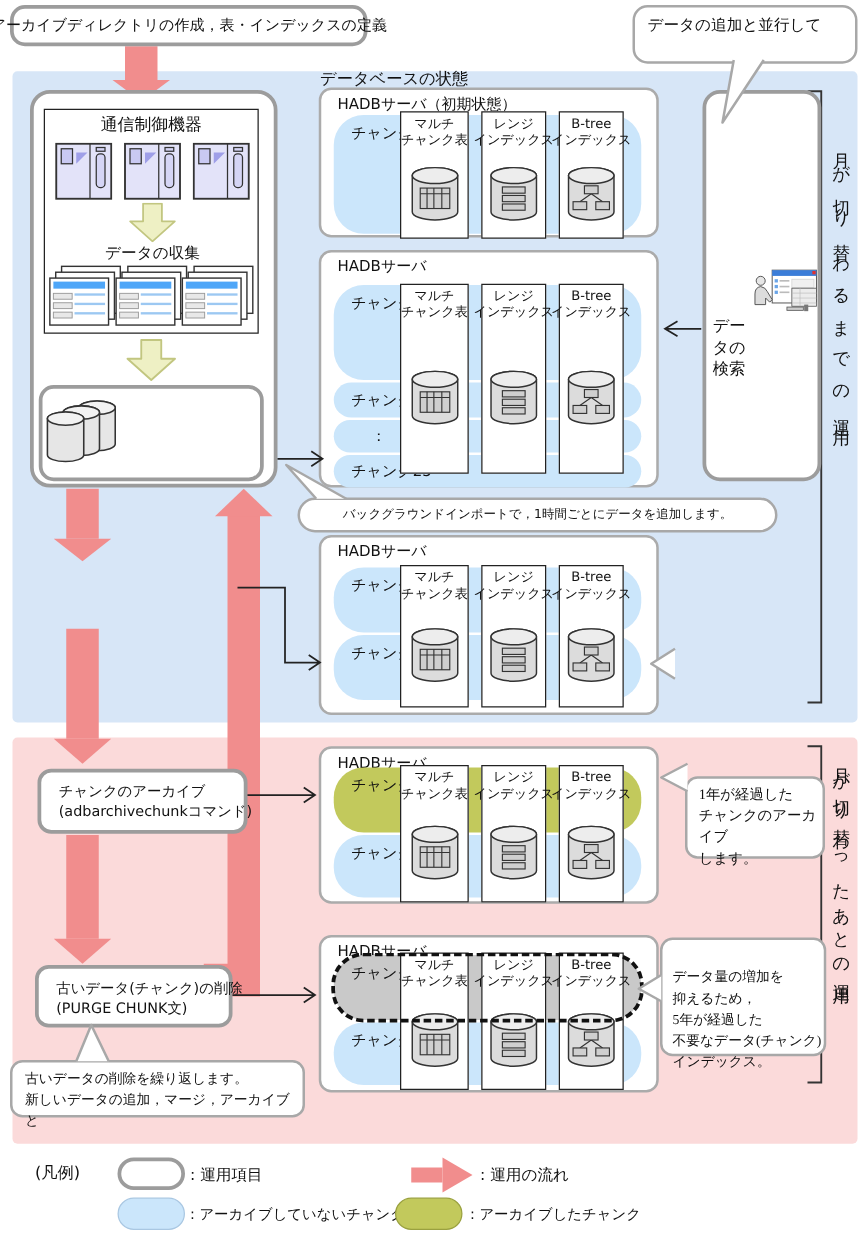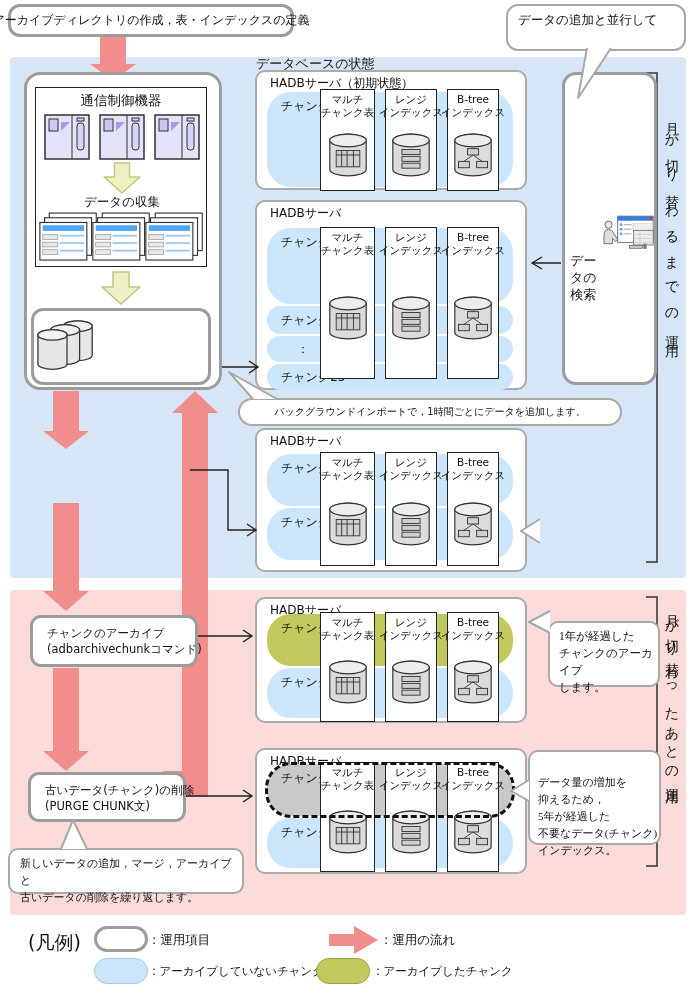--- a/index.html
+++ b/index.html
@@ -367,25 +367,25 @@
     <span class="callout-line">します。</span>
   </div>
   <div class="bubble" style="left:528px;top:750px;width:133px;height:95px;padding:22px 0 0 8px;font-size:11px;line-height:17px;border-radius:10px;">
     <span class="callout-line">データ量の増加を</span>
     <span class="callout-line">抑えるため，</span>
     <span class="callout-line">5年が経過した</span>
     <span class="callout-line">不要なデータ(チャンク)</span>
     <span class="callout-line">インデックス。</span>
   </div>
   <div class="bubble" style="left:8px;top:848px;width:236px;height:46px;padding:5px 0 0 10px;font-size:11px;line-height:17px;border-radius:10px;">
+    <span class="callout-line">古いデータの削除を繰り返します。</span>
     <span class="callout-line">新しいデータの追加，マージ，アーカイブと</span>
-    <span class="callout-line">古いデータの削除を繰り返します。</span>
-  </div>
-
-  <div class="lbl" style="left:28px;top:931px;font-size:19px;">(凡例)</div>
+  </div>
+
+  <div class="lbl" style="left:28px;top:931px;font-size:13px;">(凡例)</div>
   <div class="stad" style="left:94px;top:926px;background:#fff;border:3px solid #9c9c9c;"></div>
   <div class="lbl" style="left:152px;top:932px;font-size:12.5px;">: 運用項目</div>
   <svg class="abs z2" style="left:328px;top:925px;" width="52" height="30">
     <g fill="#f18d8d">
         <rect x="1" y="9" width="25" height="12"></rect>
         <polygon points="26,1 50,15 26,29"></polygon>
       </g>
   </svg>
   <div class="lbl" style="left:384px;top:932px;font-size:12.5px;">: 運用の流れ</div>
   <div class="stad" style="left:94px;top:958px;background:#cbe6fb;border:1px solid #a9c7e2;"></div>

